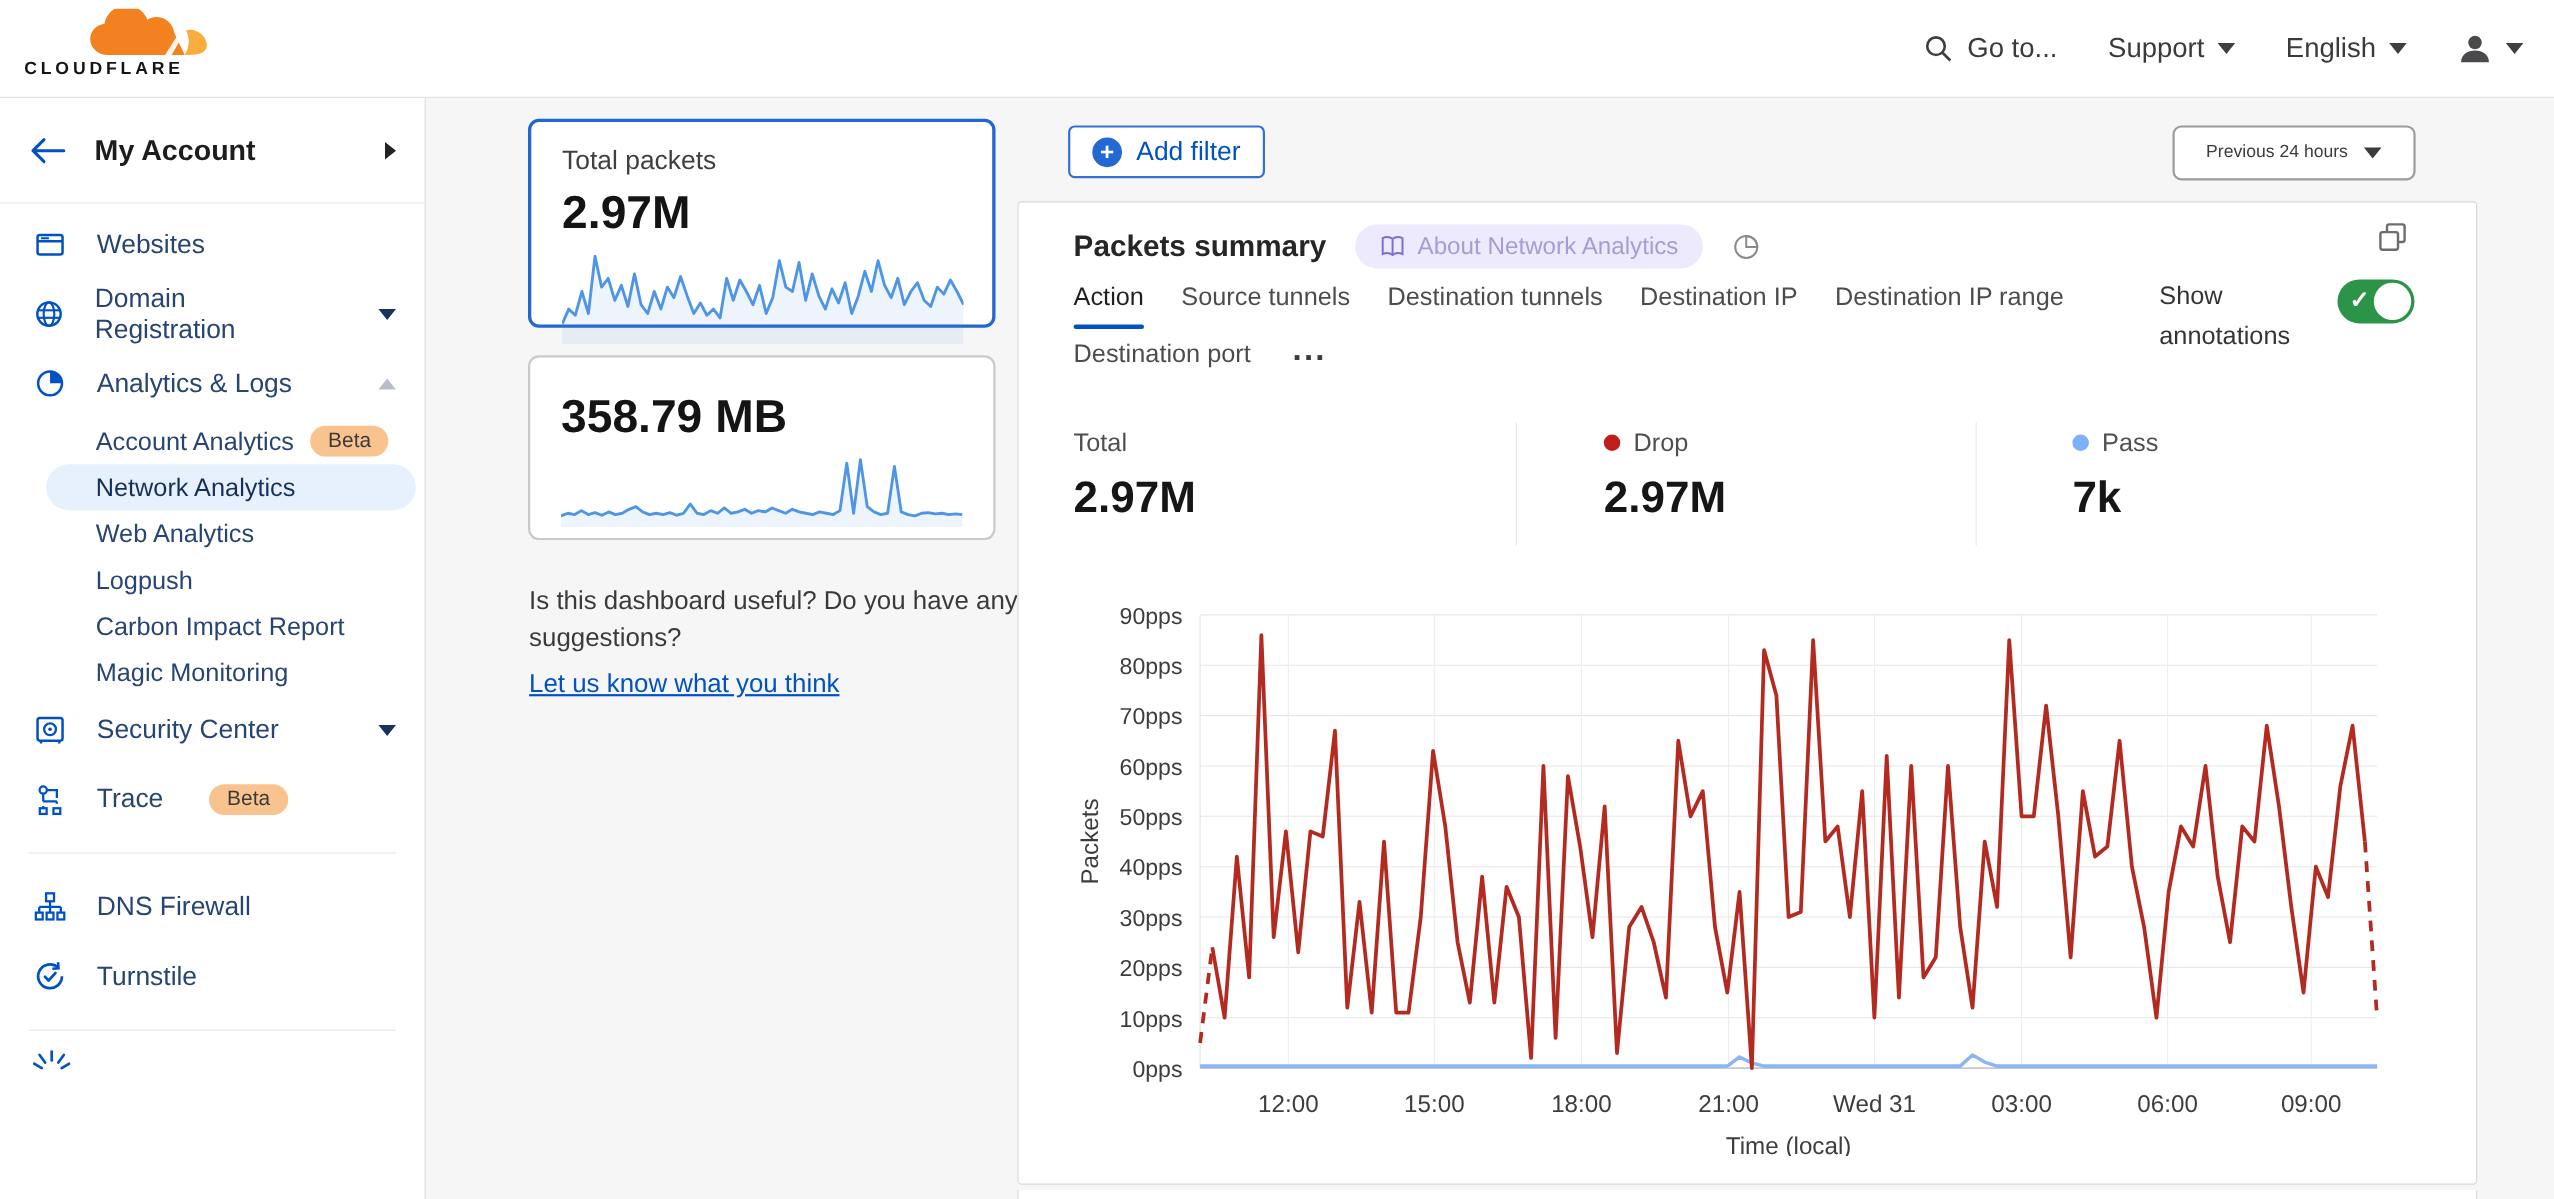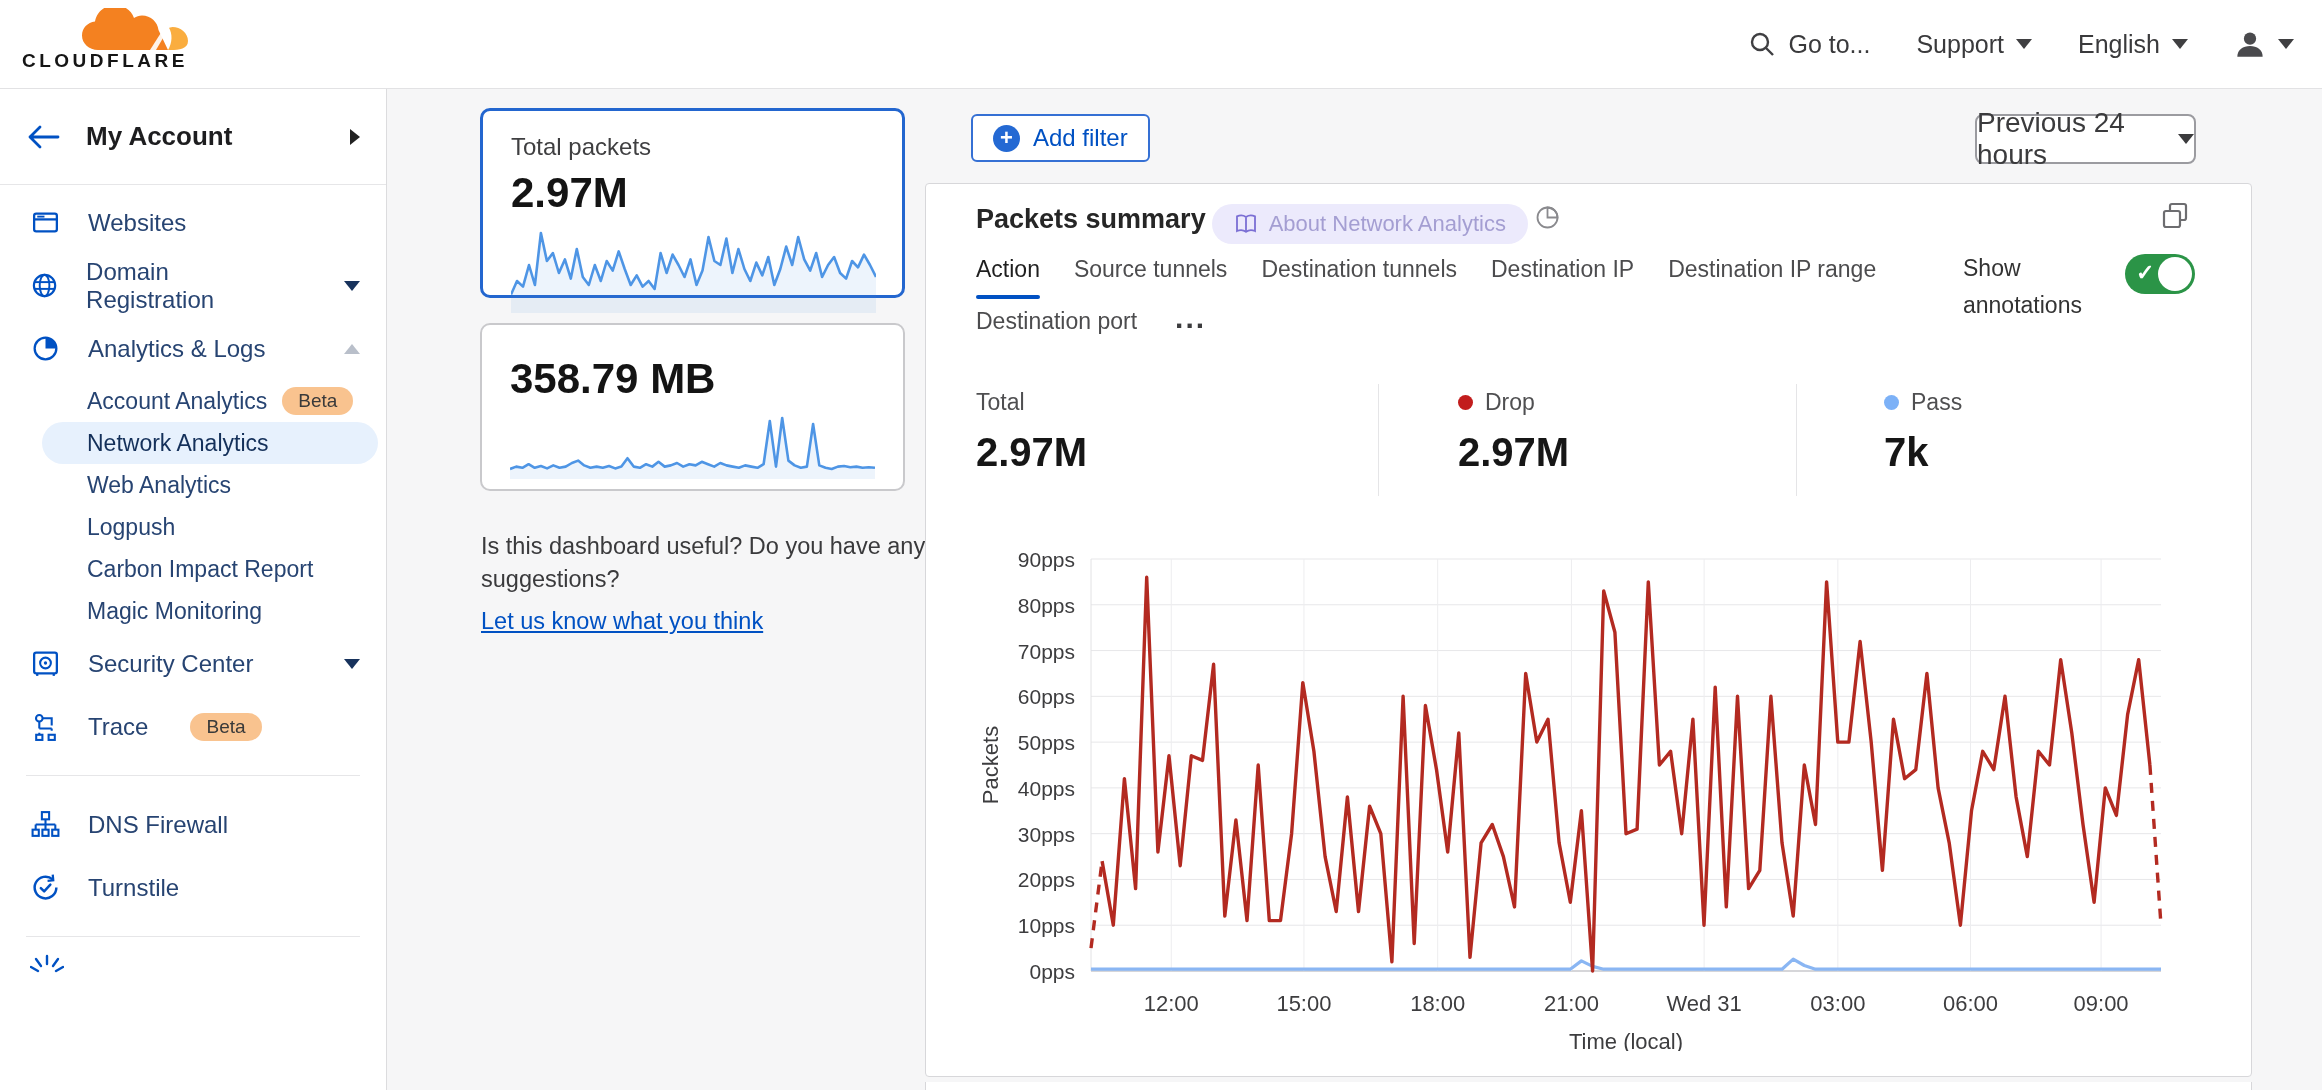--- a/index.html
+++ b/index.html
@@ -5,21 +5,21 @@
   html,body{margin:0;padding:0;}
   body{
     width:2322px;height:1090px;overflow:hidden;position:relative;
     background:#f6f6f7;font-family:"Liberation Sans",sans-serif;
     -webkit-font-smoothing:antialiased;color:#222;
   }
 
   
   .topbar{position:absolute;left:0;top:0;width:2322px;height:88px;background:#fff;border-bottom:1px solid #e2e2e4;z-index:6;}
   .logo{position:absolute;left:22px;top:8px;width:172px;height:66px;cursor:pointer;}
-  .logo-text{position:absolute;left:0;bottom:2px;font-size:19px;font-weight:800;letter-spacing:3.5px;color:#151515;text-align:right;}
+  .logo-text{position:absolute;left:0;bottom:2px;font-size:16px;font-weight:800;letter-spacing:3.5px;color:#151515;text-align:right;}
   .logo-cloud{position:absolute;right:0;top:0;}
   .nav-right{position:absolute;right:28px;top:0;height:88px;display:flex;align-items:center;gap:46px;font-size:25px;color:#3a3a3c;}
   .nav-link{display:flex;align-items:center;gap:12px;cursor:pointer;}
   .caret-down{width:0;height:0;border-left:8px solid transparent;border-right:8px solid transparent;border-top:10px solid #3f3f41;display:inline-block;}
 
   
   .sidebar{position:absolute;left:0;top:89px;width:386px;height:1001px;background:#fff;border-right:1px solid #dcdcde;overflow:hidden;}
   .account-row{height:95px;border-bottom:1px solid #e6e6e8;display:flex;align-items:center;padding:0 26px;}
   .account-label{font-size:26px;font-weight:700;color:#1d1d1f;margin-left:26px;flex:1;}
   .chev-right{width:0;height:0;border-top:8px solid transparent;border-bottom:8px solid transparent;border-left:10px solid #222;}
@@ -39,26 +39,26 @@
   .card2{top:323px;height:168px;border:2px solid #c9c9cc;border-radius:10px;padding:22px 28px 0;}
   .card-title{font-size:24px;color:#3f3f41;}
   .card-value{font-size:42px;font-weight:700;color:#141414;margin-top:8px;}
   .card svg{display:block;margin-top:4px;}
   .feedback{position:absolute;left:481px;top:530px;width:455px;font-size:23.5px;color:#3a3a3c;line-height:1.42;}
   .feedback-link{color:#0051c3;text-decoration:underline;display:inline-block;margin-top:8px;cursor:pointer;}
 
   
   .add-filter{position:absolute;left:971px;top:114px;height:48px;padding:0 20px;border:2px solid #3570d4;border-radius:6px;background:#fff;display:flex;align-items:center;gap:13px;font-size:24px;font-weight:500;color:#0051c3;cursor:pointer;box-sizing:border-box;}
   .plus-circle{width:27px;height:27px;border-radius:50%;background:#2469d3;color:#fff;font-size:22px;font-weight:700;display:flex;align-items:center;justify-content:center;line-height:1;}
-  .time-range{position:absolute;left:1975px;top:114px;width:221px;height:50px;border:2px solid #9b9ba0;border-radius:8px;background:#fff;display:flex;align-items:center;justify-content:center;gap:15px;font-size:28px;color:#3b3b3d;cursor:pointer;box-sizing:border-box;}
+  .time-range{position:absolute;left:1975px;top:114px;width:221px;height:50px;border:2px solid #9b9ba0;border-radius:8px;background:#fff;display:flex;align-items:center;justify-content:center;gap:15px;font-size:16px;color:#3b3b3d;cursor:pointer;box-sizing:border-box;}
   .caret-sm{width:0;height:0;border-left:8px solid transparent;border-right:8px solid transparent;border-top:10px solid #3b3b3d;}
 
   
   .panel{position:absolute;left:925px;top:183px;width:1327px;height:894px;background:#fff;border:1px solid #d7d7da;border-radius:4px;box-sizing:border-box;}
-  .panel-title-row{position:absolute;left:50px;top:20px;display:flex;gap:6px;}
+  .panel-title-row{position:absolute;left:50px;top:20px;display:flex;align-items:center;gap:26px;}
   .panel-title{font-size:27px;font-weight:700;color:#262626;}
   .about-badge{display:flex;align-items:center;gap:11px;background:#eceafc;border-radius:999px;padding:7px 22px;font-size:22px;color:#a49ed2;cursor:pointer;}
   .expand-icon{position:absolute;right:60px;top:16px;cursor:pointer;}
   .tabs{position:absolute;left:50px;top:72px;display:flex;gap:34px;font-size:23px;color:#4c4c4e;}
   .tab{cursor:pointer;position:relative;padding-bottom:4px;}
   .tab.active{color:#1f1f1f;}
   .tab.active::after{content:"";position:absolute;left:0;right:0;bottom:-12px;height:4px;background:#0051c3;border-radius:2px;}
   .tabs2{position:absolute;left:50px;top:124px;display:flex;gap:38px;font-size:23px;color:#4c4c4e;align-items:center;}
   .more-dots{font-weight:700;letter-spacing:2px;color:#3c3c3e;cursor:pointer;line-height:0.4;font-size:30px;padding-bottom:12px;}
   .annot-label{position:absolute;left:1037px;top:66px;width:140px;font-size:23px;color:#333;line-height:1.6;}

